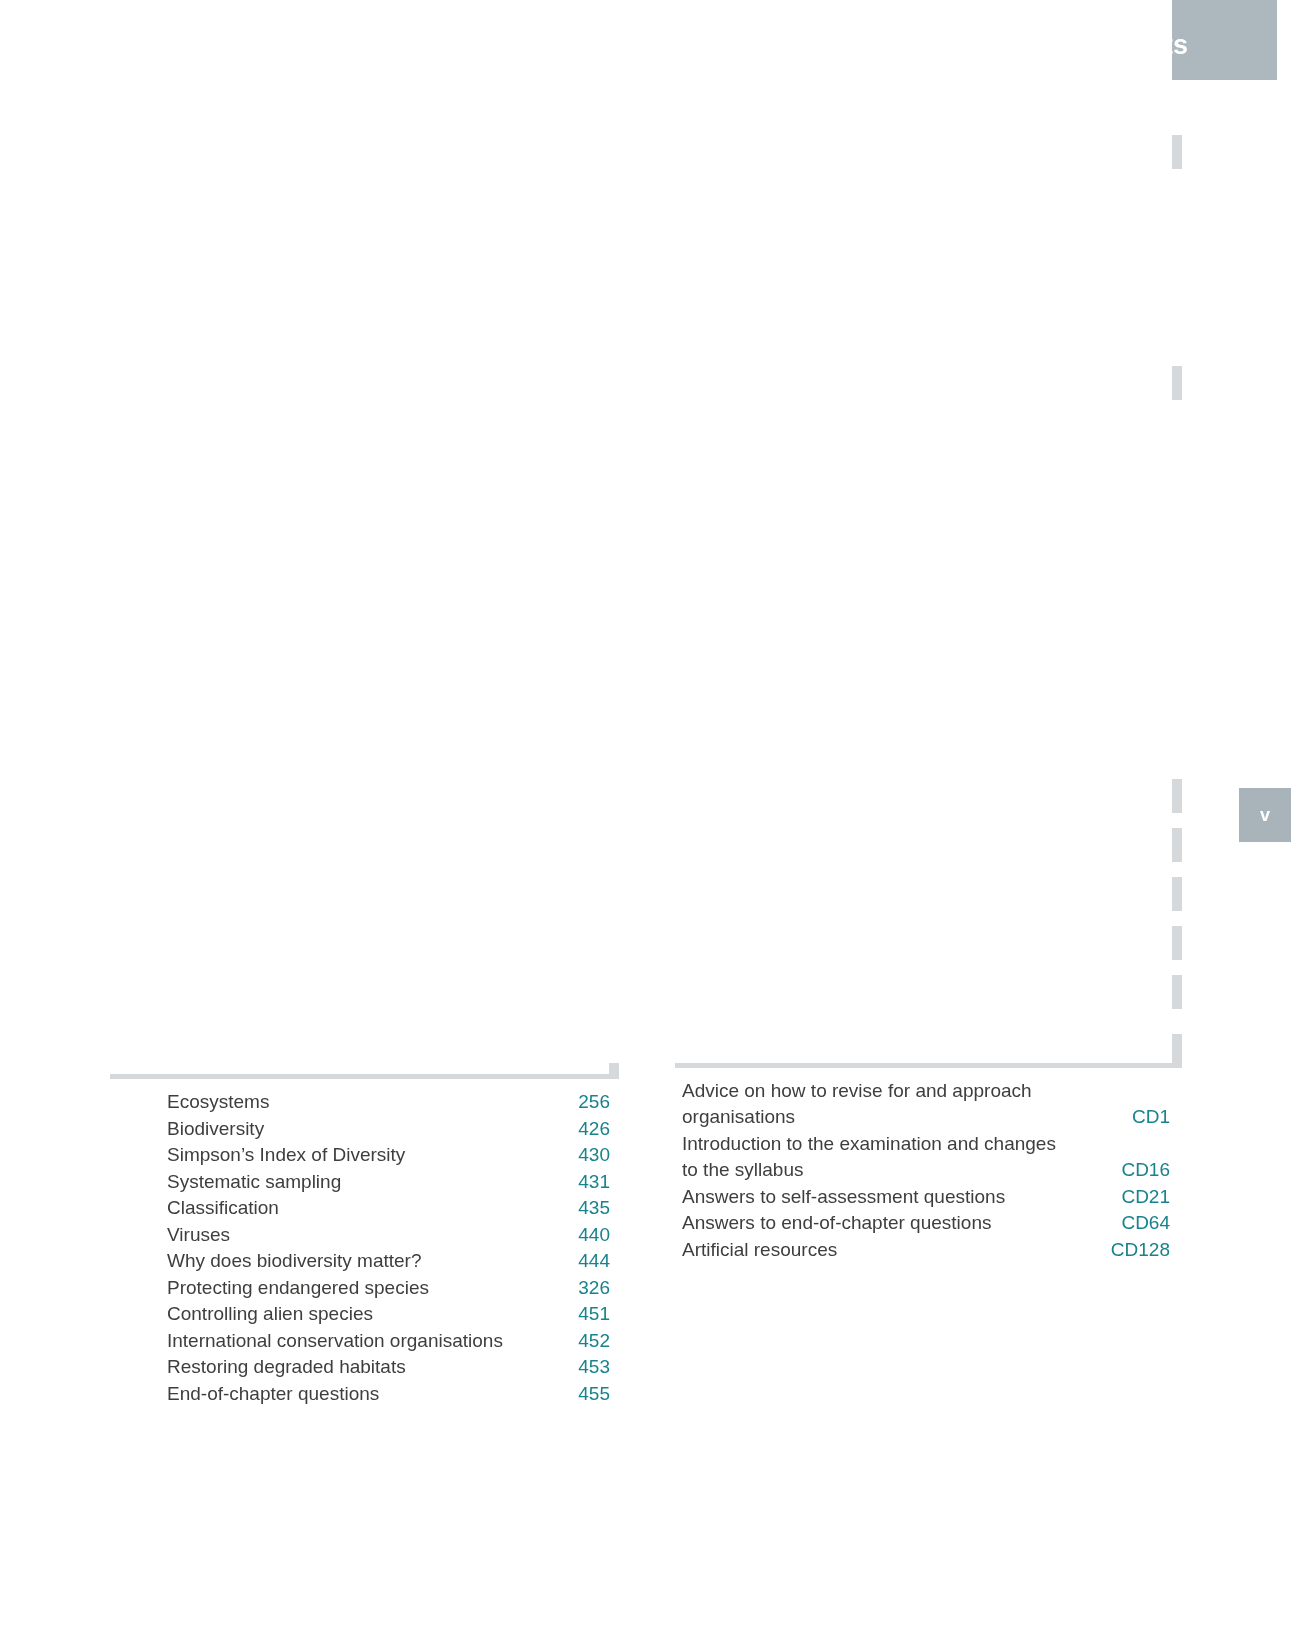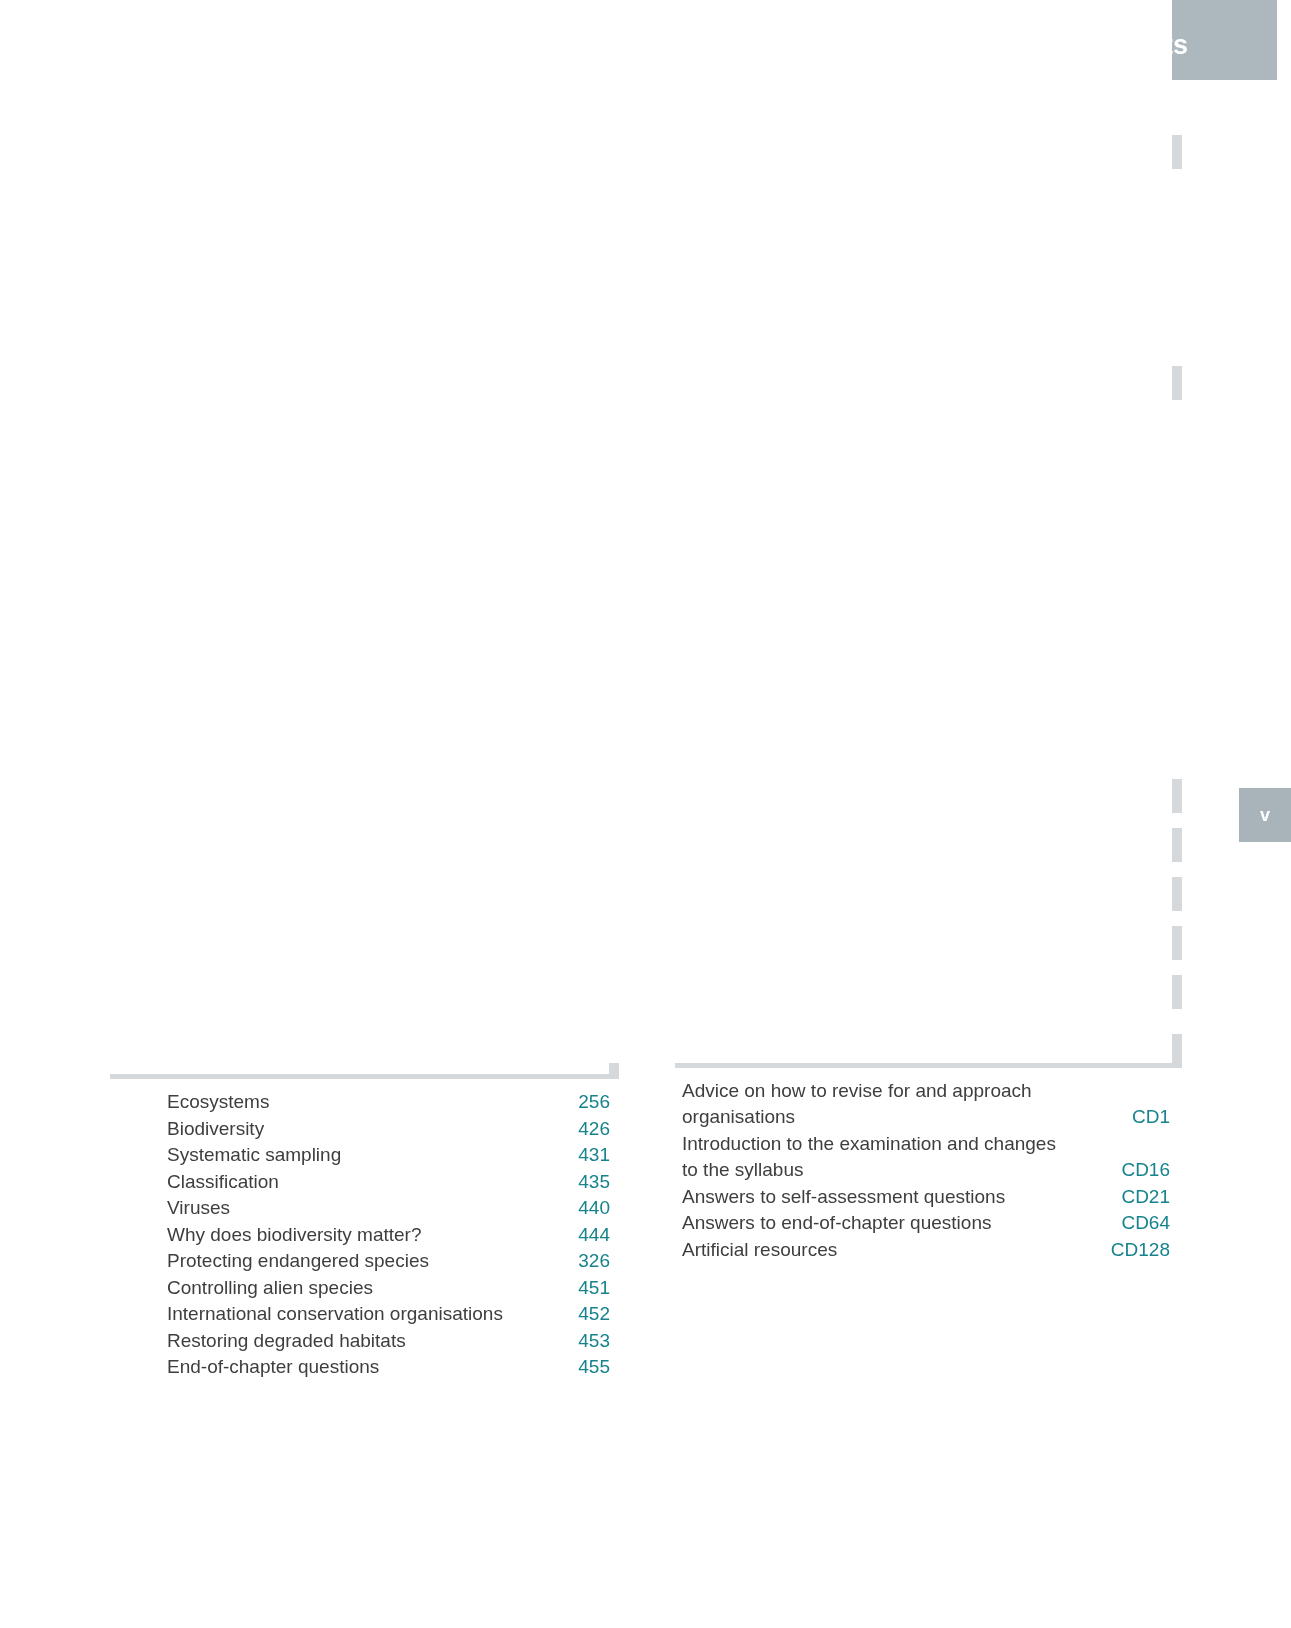--- a/index.html
+++ b/index.html
@@ -222,20 +222,24 @@
       <div class="entries">
         <div class="row">
           <span class="label">Ecosystems</span>
           <span class="epage">256</span>
         </div>
         <div class="row">
           <span class="label">Biodiversity</span>
           <span class="epage">426</span>
         </div>
         <div class="row">
+          <span class="label">Simpson’s Index of Diversity</span>
+          <span class="epage">430</span>
+        </div>
+        <div class="row">
           <span class="label">Systematic sampling</span>
           <span class="epage">431</span>
         </div>
         <div class="row">
           <span class="label">Classification</span>
           <span class="epage">435</span>
         </div>
         <div class="row">
           <span class="label">Viruses</span>
           <span class="epage">440</span>

